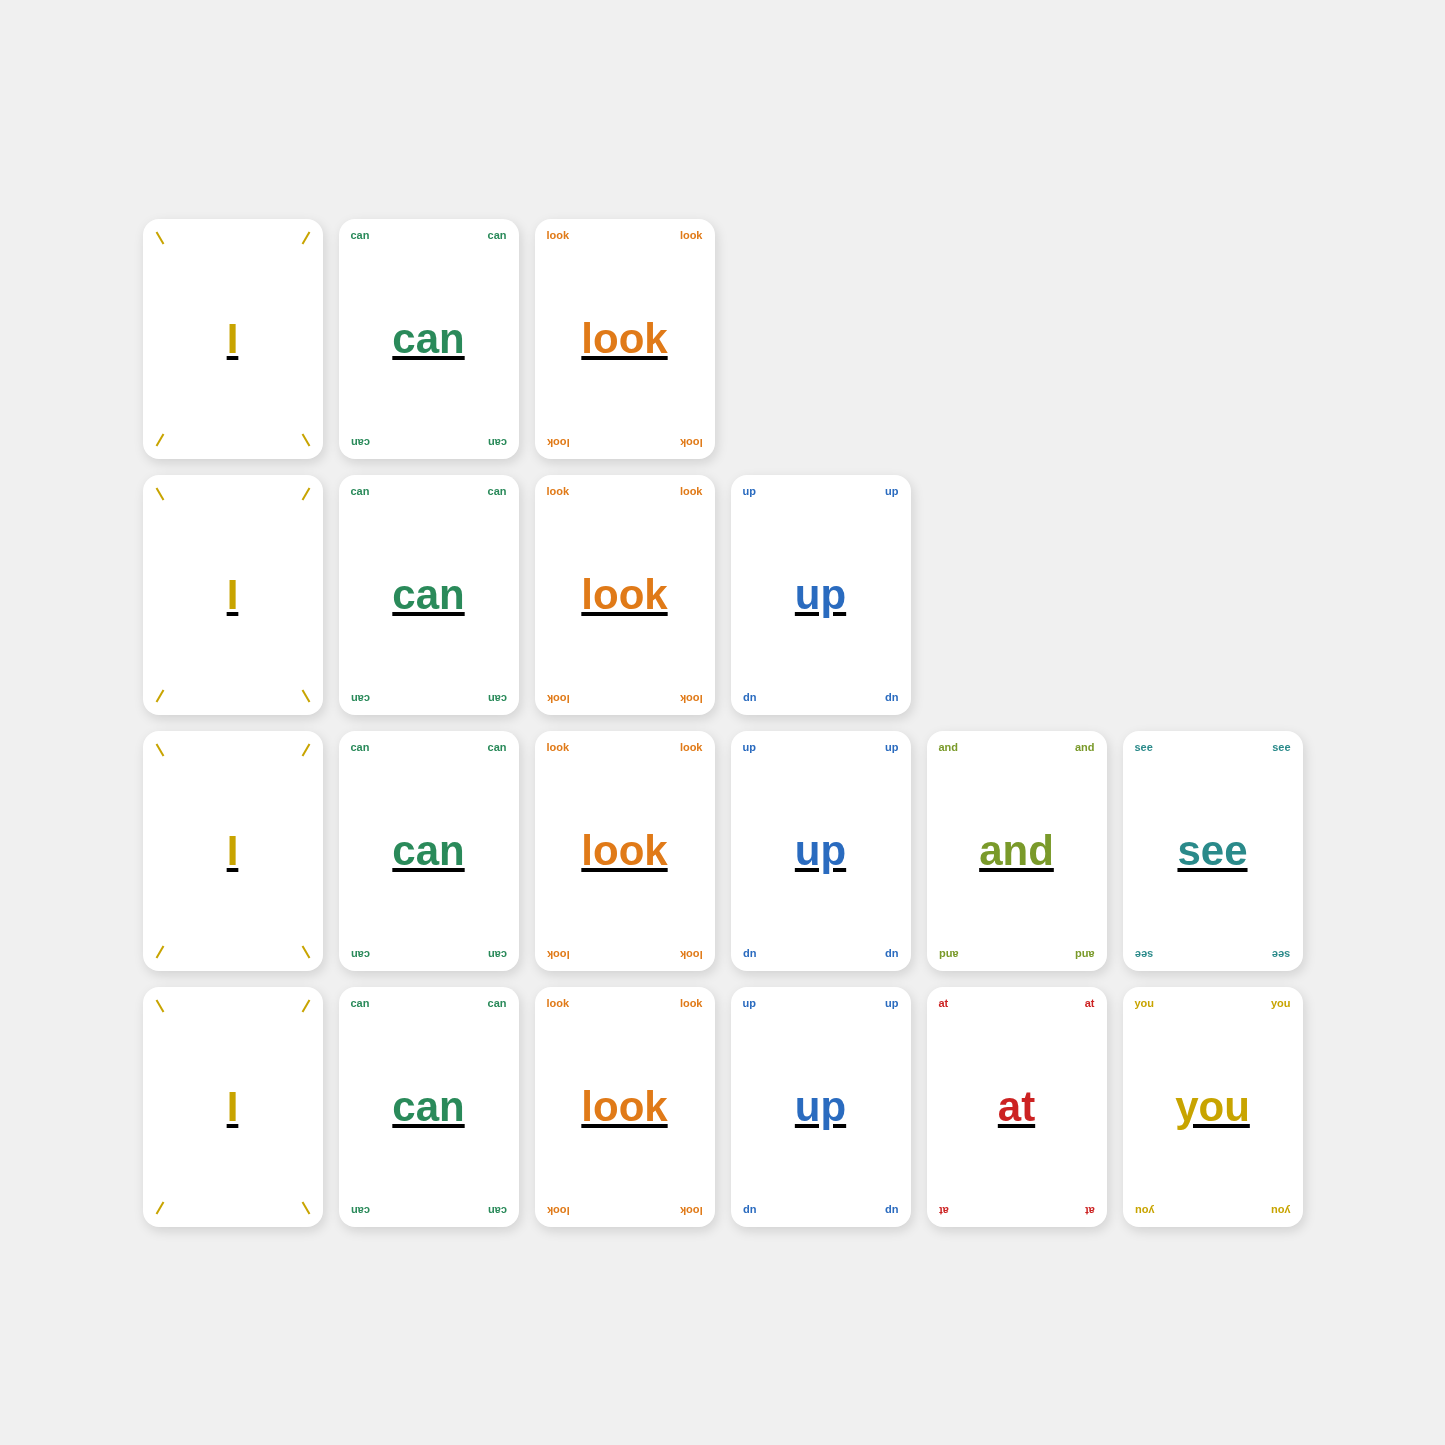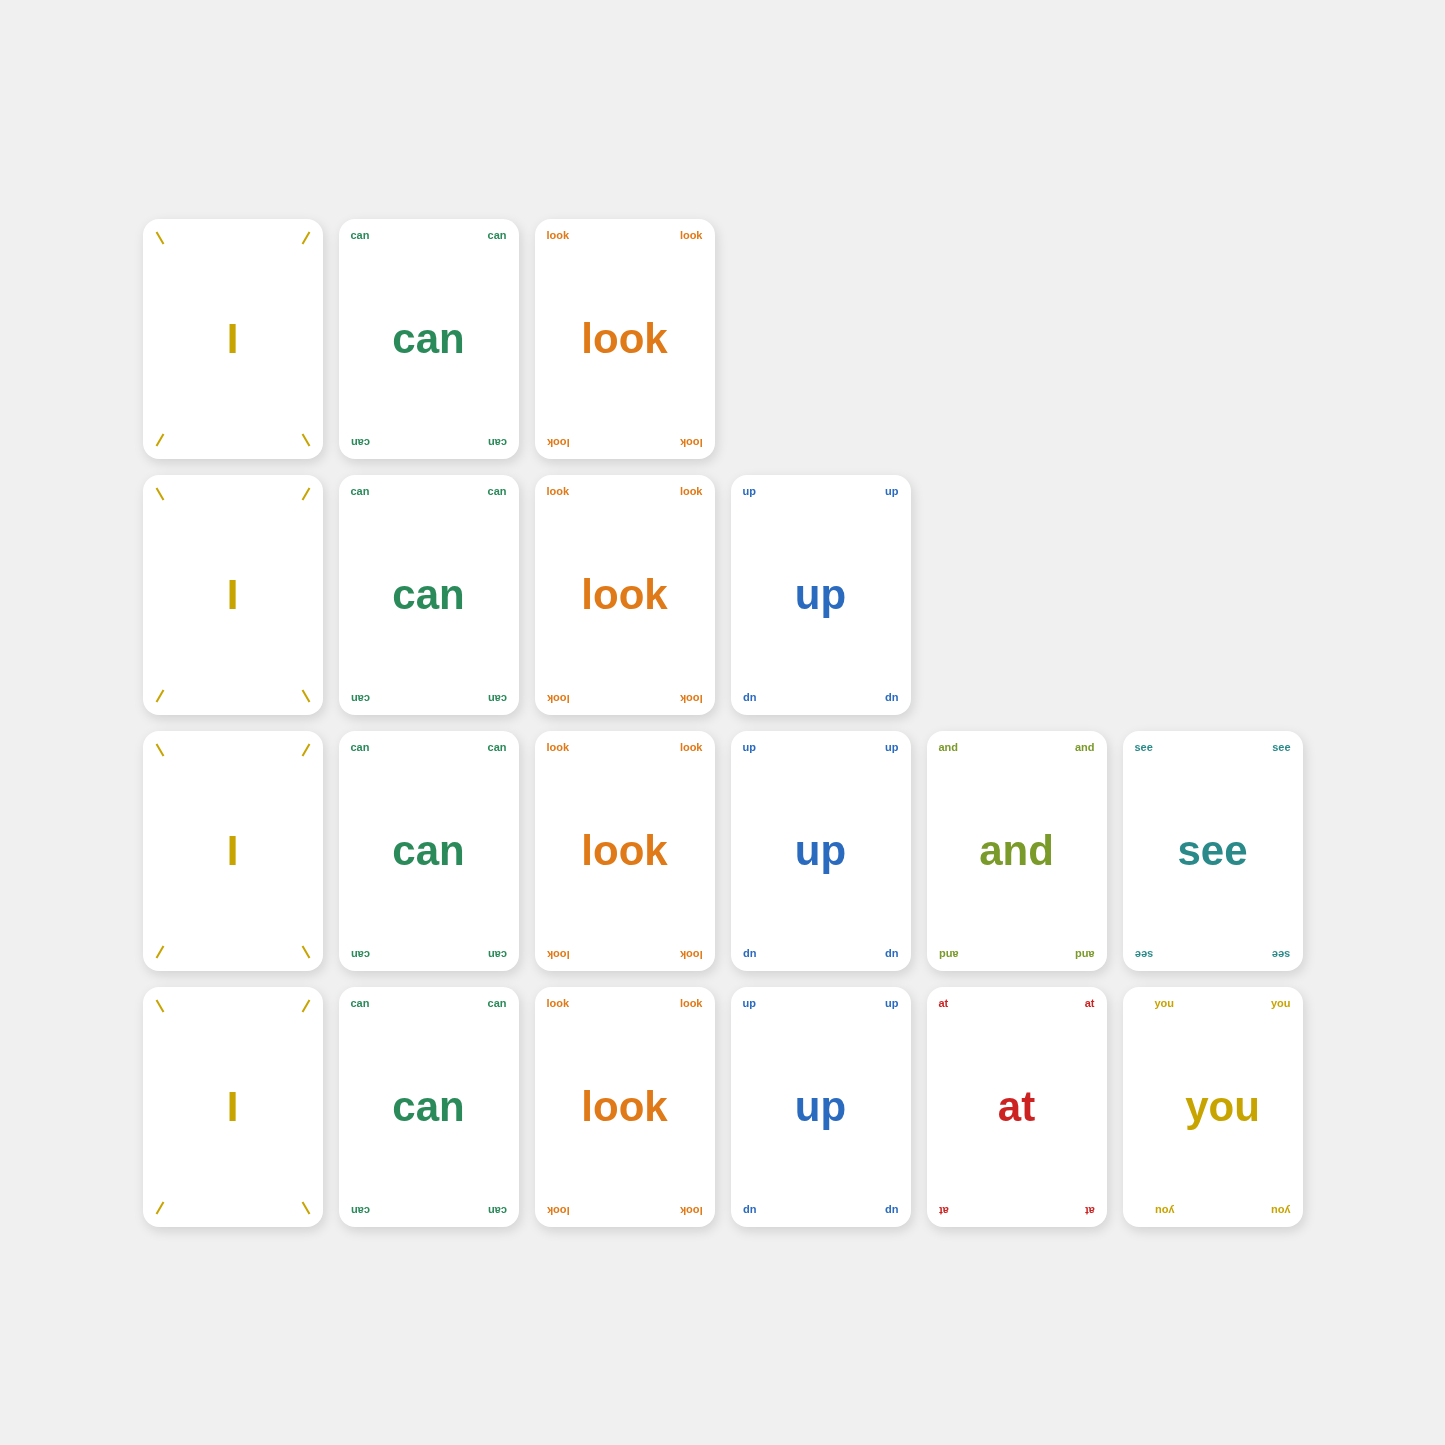--- a/index.html
+++ b/index.html
@@ -23,20 +23,21 @@
       border-radius: 16px;
       box-shadow: 2px 4px 12px rgba(0,0,0,0.13);
       position: relative;
       display: flex;
       flex-direction: column;
       align-items: center;
       justify-content: center;
       width: 180px;
       height: 240px;
       overflow: hidden;
+      text-decoration: underline;
     }
     .card-center-word {
       font-size: 42px;
       font-weight: bold;
       text-align: center;
     }
     
     .corner {
       position: absolute;
       font-size: 11px;
@@ -60,21 +61,21 @@
     .tick.br { bottom: 12px; right: 16px; transform: rotate(-30deg); }
 
     
     .color-i { color: #c8a400; }
     .color-can { color: #2a8a5a; }
     .color-look { color: #e07a18; }
     .color-up { color: #2a6bbf; }
     .color-and { color: #7a9a2a; }
     .color-see { color: #2a8a8a; }
     .color-at { color: #cc2222; }
-    .color-you { color: #c8a400; margin-left: 20px; }
+    .color-you { color: #c8a400; }
 
     .empty-col {
       
     }
   </style>
 </head>
 <body>
 
 <div class="grid">
 <div class="card">

